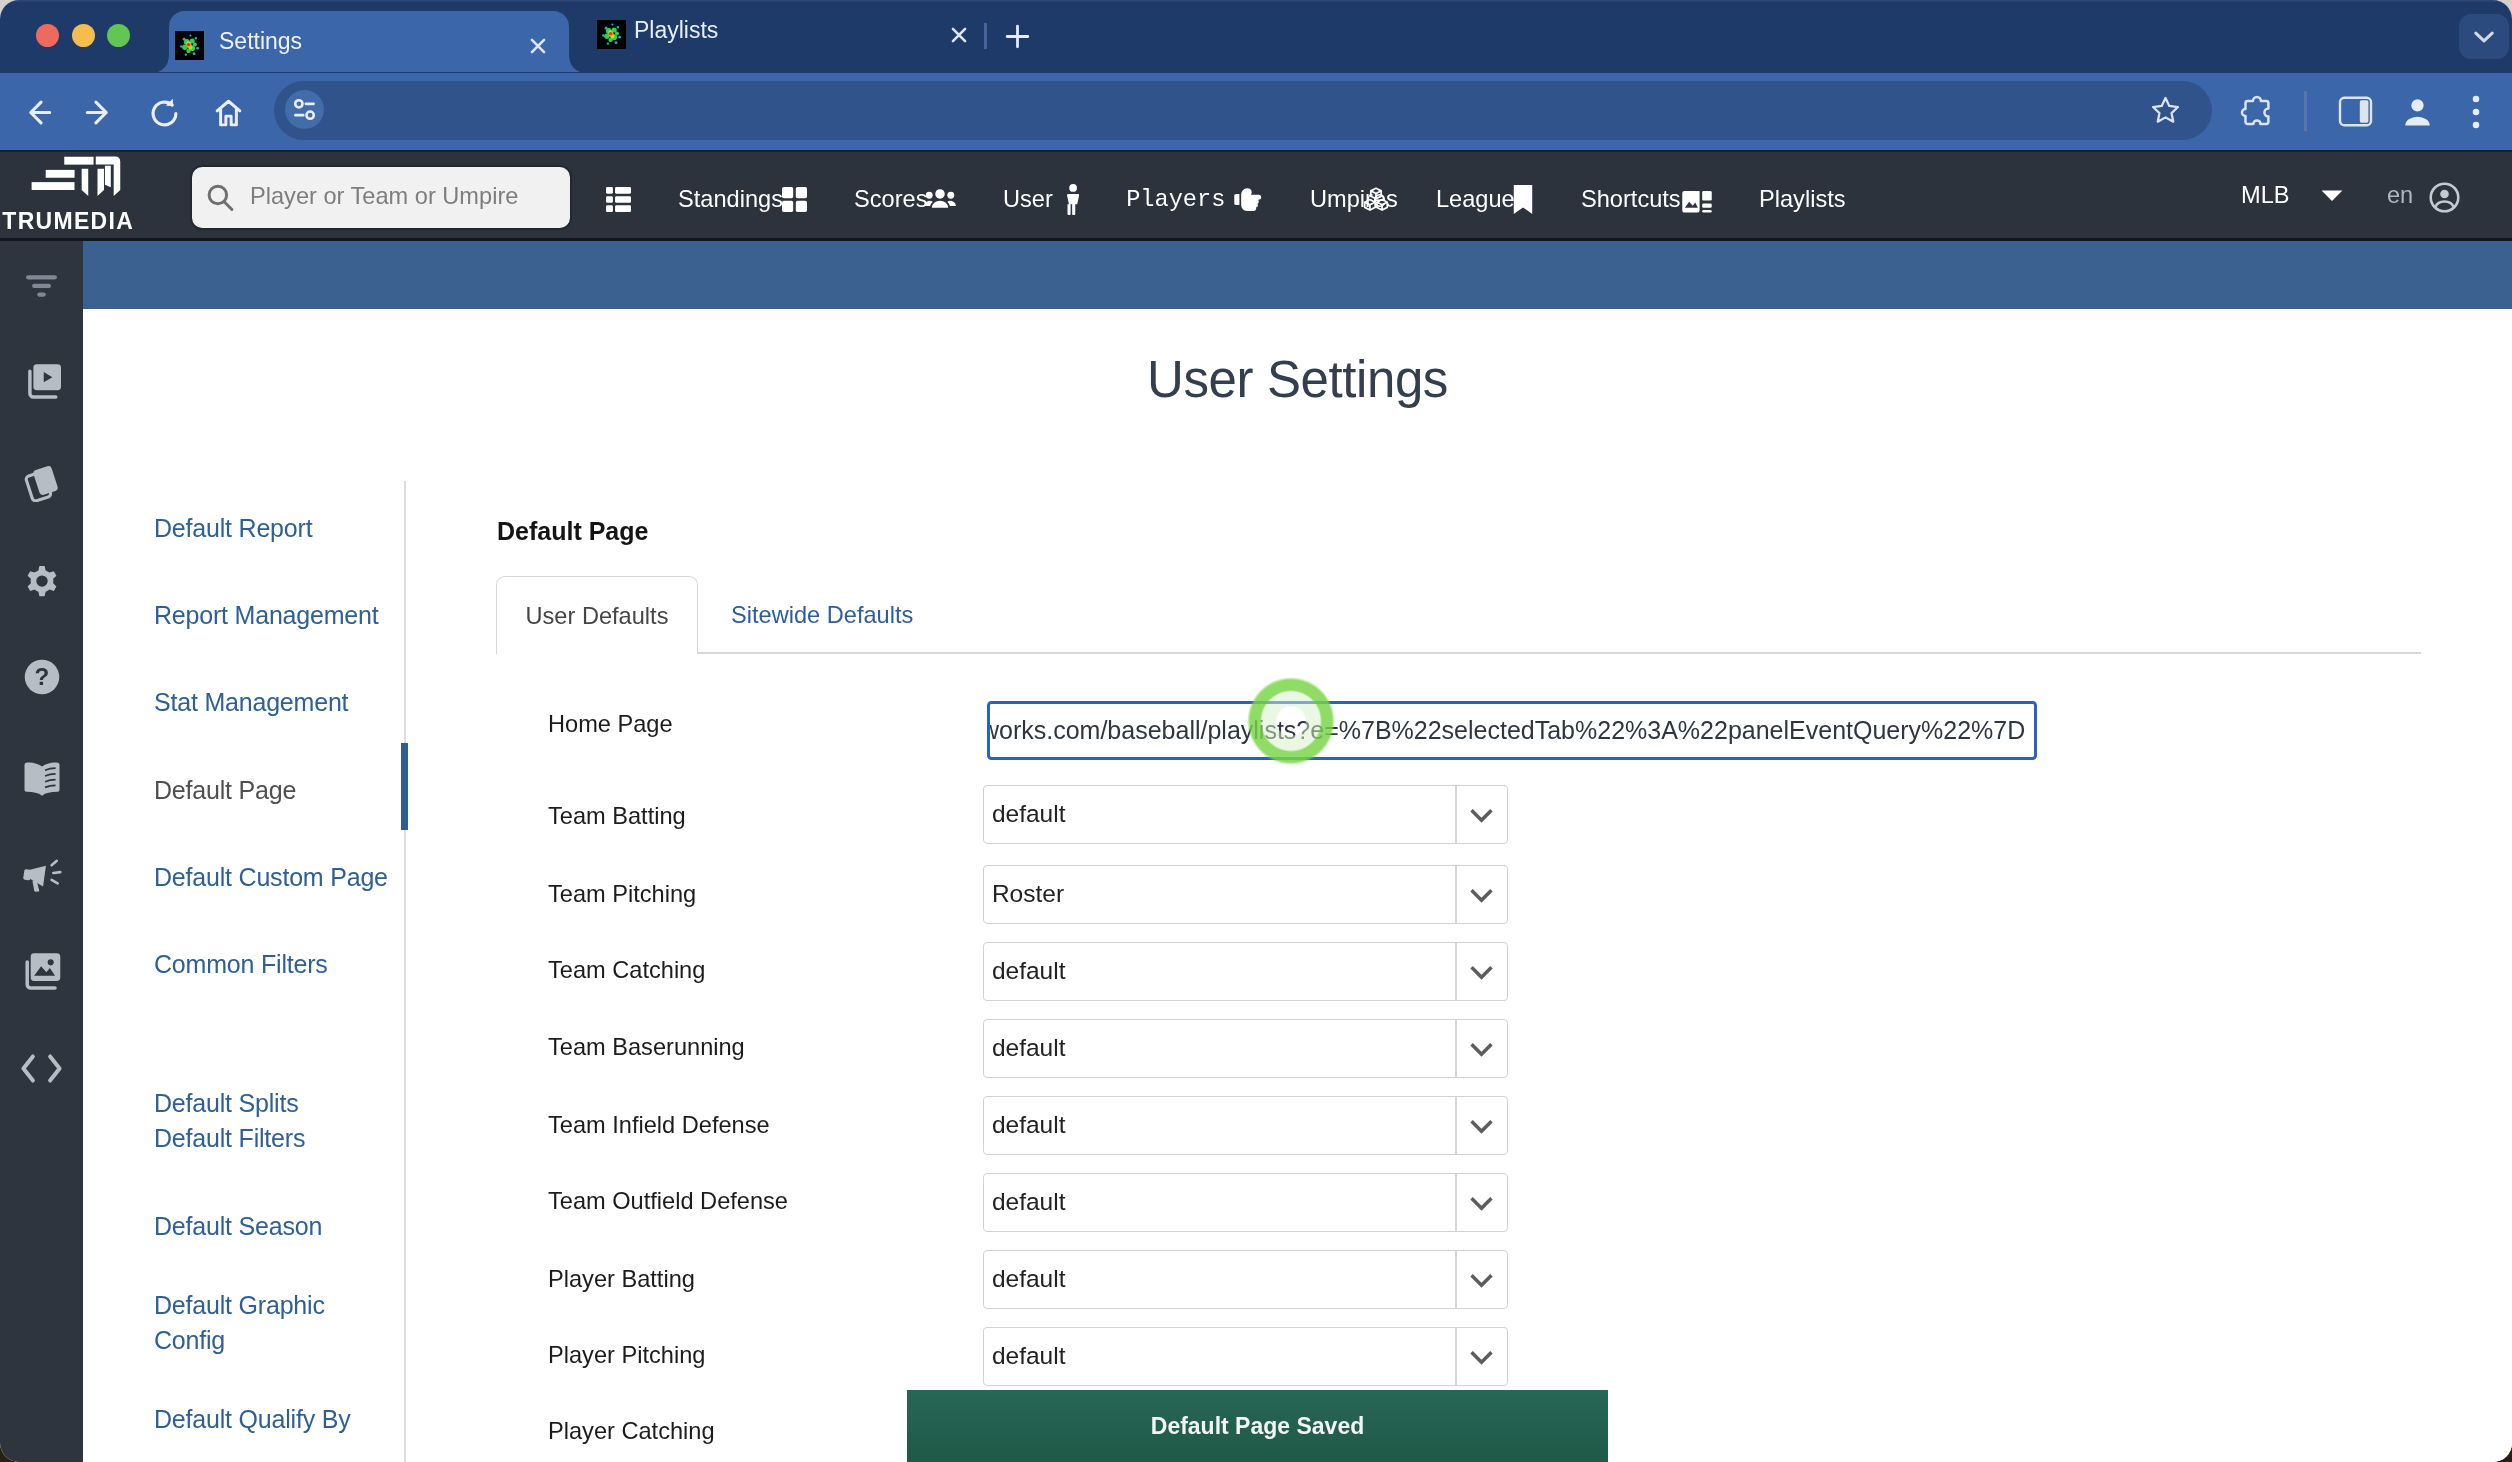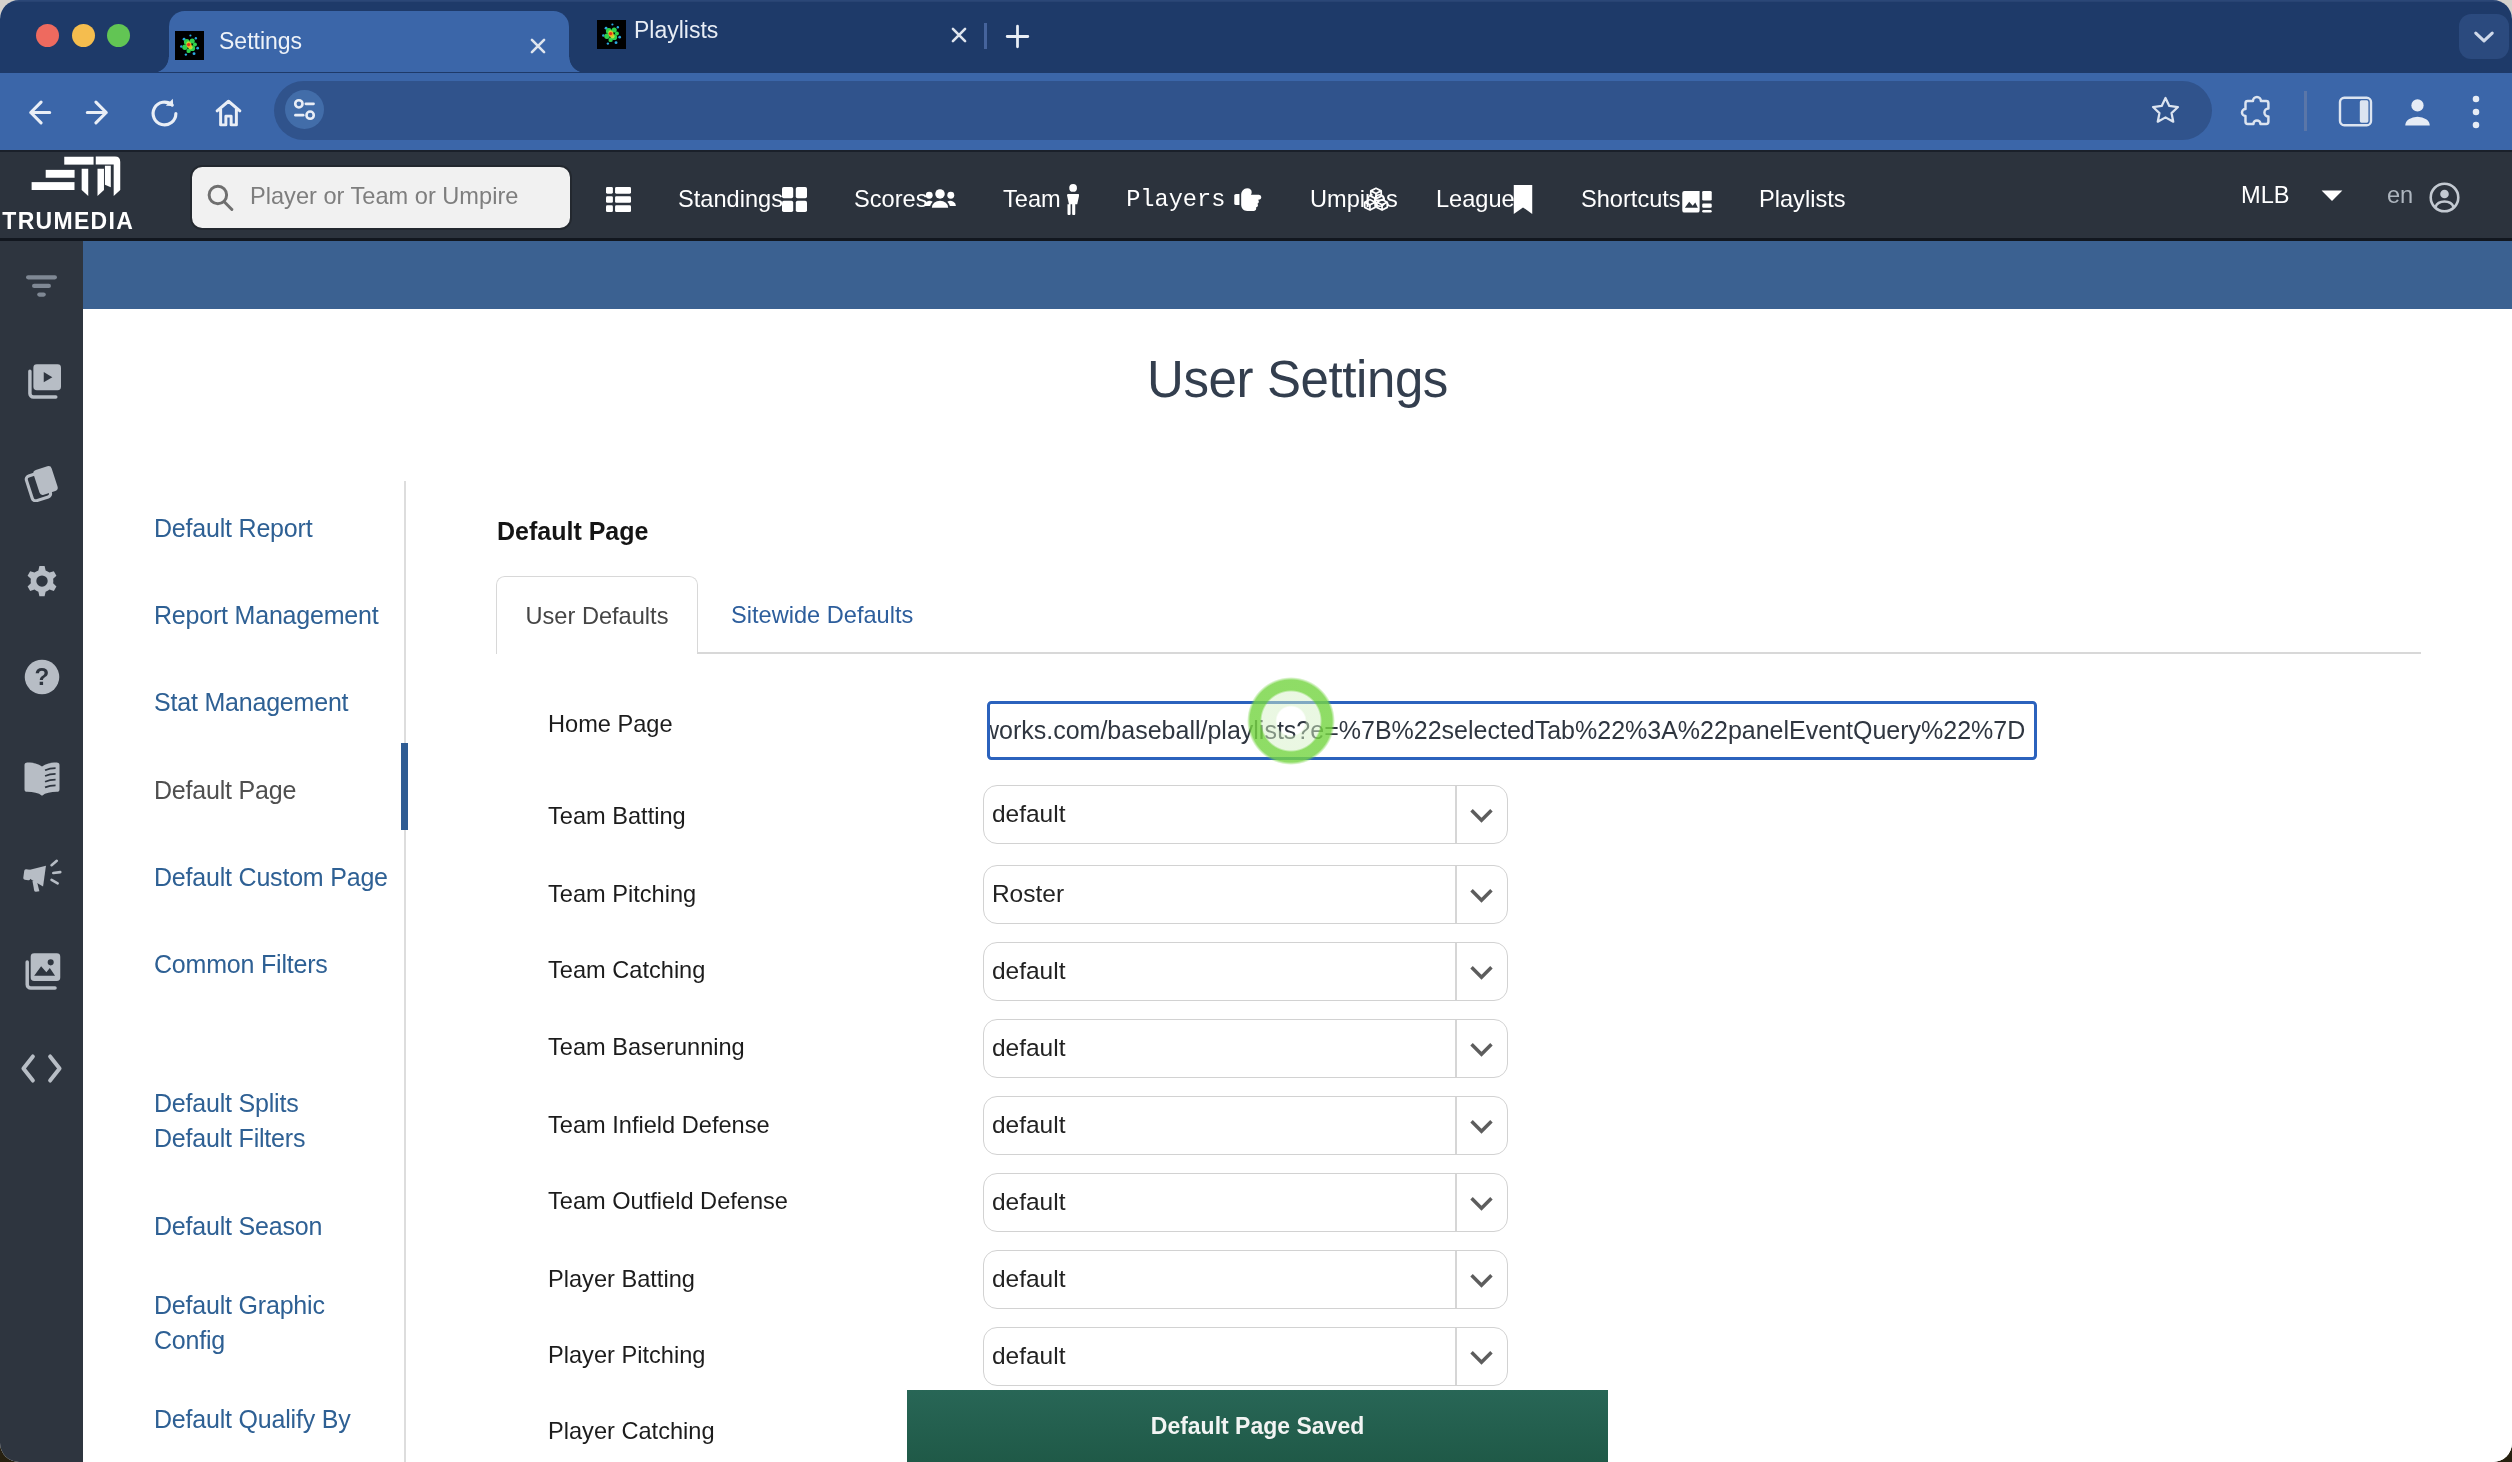--- a/index.html
+++ b/index.html
@@ -42,21 +42,21 @@
 #activebar{position:absolute;left:401px;top:743px;width:7px;height:87px;background:#2f5c93;}
 .mitem{position:absolute;left:154px;transform:translateY(-50%);font-size:25px;color:#2e6094;letter-spacing:-0.2px;}
 .mitem.on{color:#4f4f4f;}
 #dphead{position:absolute;left:497px;top:517px;font-size:25px;font-weight:bold;color:#141414;}
 #tabline{position:absolute;left:496px;top:652px;width:1925px;height:1.7px;background:#d8d8d8;}
 #utab{position:absolute;left:496px;top:576px;width:202px;height:78px;background:#fff;border:1.7px solid #d8d8d8;border-bottom:none;border-radius:8.7px 8.7px 0 0;text-align:center;line-height:78px;font-size:23.6px;color:#454545;}
 #stab{position:absolute;left:731px;top:576px;height:78px;line-height:78px;font-size:23.6px;color:#2d5e9c;}
 .flabel{position:absolute;left:548px;transform:translateY(-50%);font-size:23.6px;color:#1c1c1c;}
 #homeinput{position:absolute;left:987px;top:701px;width:1050px;height:59px;border:3.5px solid #2b62bd;border-radius:4.4px;background:#fff;overflow:hidden;}
 #homeinput .txt{position:absolute;right:8.7px;top:0;height:52px;line-height:52px;font-size:25px;color:#2f3640;white-space:nowrap;}
-.sel{position:absolute;left:983px;width:525px;height:59px;border:1.7px solid #d2d2d2;border-radius:14px;background:#fff;}
+.sel{position:absolute;left:983px;width:525px;height:59px;border:1.7px solid #d2d2d2;border-radius:4px;background:#fff;}
 .sel .val{position:absolute;left:7.9px;top:0;height:55px;line-height:55px;font-size:24.5px;color:#222;}
 .sel .div{position:absolute;right:50px;top:0;bottom:0;width:1.7px;background:#d6d6d6;}
 .sel svg{position:absolute;right:14px;top:22px;}
 #toast{position:absolute;left:907px;top:1390px;width:701px;height:73px;background:linear-gradient(180deg,#286656,#1f5947);color:#f2f4f3;text-align:center;line-height:73px;font-size:23px;font-weight:bold;}
 #clickring{position:absolute;left:1247px;top:677px;width:88px;height:88px;border-radius:50%;background:radial-gradient(circle,rgba(255,255,255,0) 0 14px,rgba(213,240,198,.5) 15.7px 29px,rgba(118,213,68,.82) 31px 41px,rgba(118,213,68,0) 44px);}
 </style>
 </head>
 <body>
 <div id="win">
 
@@ -227,21 +227,21 @@
   </div>
   <div class="nav" style="left:924px;">
     <svg width="32" height="25" viewBox="0 0 37 29" fill="#fff">
         <circle cx="18.5" cy="8" r="5.5"></circle>
         <path d="M9 24 a9.5 8 0 0 1 19 0 Z"></path>
         <circle cx="6" cy="9.5" r="4"></circle>
         <path d="M0 22 a6.5 6 0 0 1 10 -5 a11 11 0 0 0 -3 5 Z"></path>
         <circle cx="31" cy="9.5" r="4"></circle>
         <path d="M37 22 a6.5 6 0 0 0 -10 -5 a11 11 0 0 1 3 5 Z"></path>
       </svg>
-    <div class="navlbl">Team</div>
+    <div class="navlbl">User</div>
   </div>
   <div class="nav" style="left:1067px;font-family:Liberation Mono, monospace;">
     <svg width="12.2" height="31" viewBox="0 0 14 36" fill="#fff">
         <circle cx="7" cy="4.5" r="4.5"></circle>
         <path d="M1.5 11 h11 a1.5 1.5 0 0 1 1.5 1.8 l-2.2 10.2 h-2.3 v11 a1.8 1.8 0 0 1 -3.6 0 v-11 h-1.8 v11 a1.8 1.8 0 0 1 -3.6 0 v-11 H2.2 L0 12.8 A1.5 1.5 0 0 1 1.5 11 Z" transform="translate(0,0.5)"></path>
       </svg>
     <div class="navlbl">Players</div>
   </div>
   <div class="nav" style="left:1234px;">
     <svg width="29" height="25" viewBox="0 0 33 29" fill="#fff">

